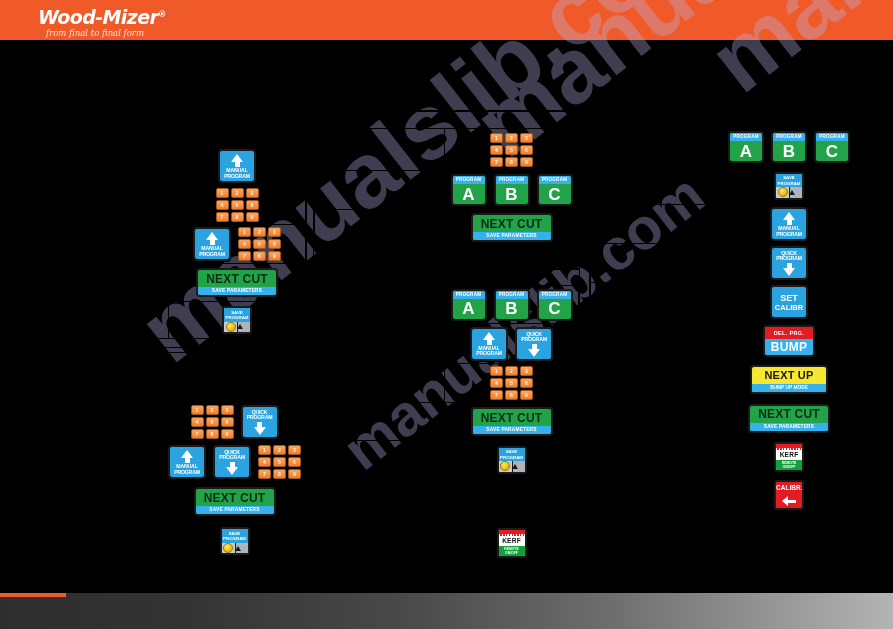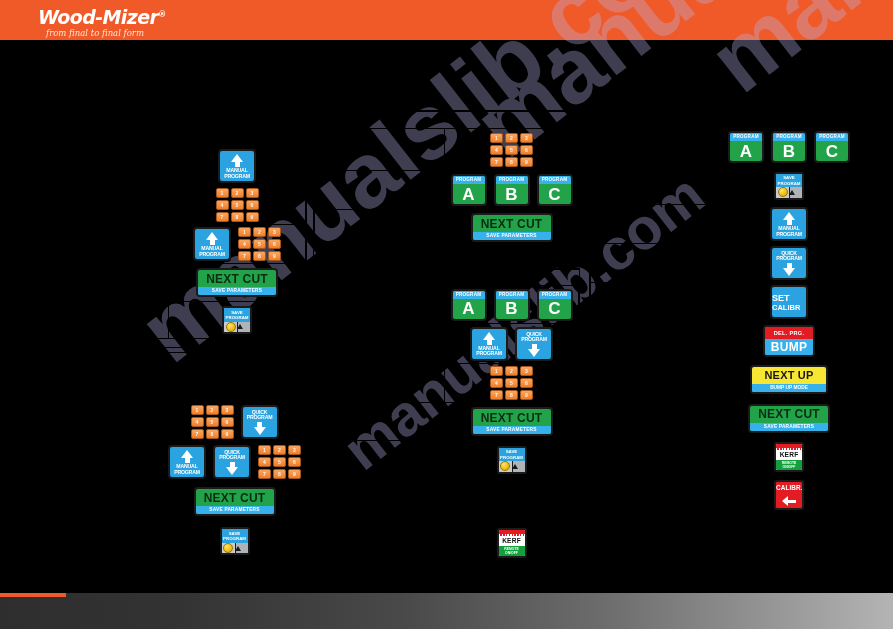--- a/index.html
+++ b/index.html
@@ -178,21 +178,21 @@
   }
   .k-save .slot { width: 50%; background: #b0b3b7; display:flex; align-items:center; justify-content:center;
                   border-left: 1px solid #1b1b1b; position: relative; }
   .k-save .slot .ar {
     width: 0; height: 0; border-left: 3px solid transparent; border-right: 3px solid transparent;
     border-bottom: 5px solid #1b1b1b; position: relative; left: -4px;
   }
 
   
   .k-seth { width: 38px; height: 34px; background: #2aa3e0; border: 2.2px solid #1b1b1b;
-            border-radius: 4px; display: flex; flex-direction: column; align-items: flex-start;
+            border-radius: 4px; display: flex; flex-direction: column; align-items: center;
             justify-content: center; }
   .k-seth .l1 { color: #ffffff; font-weight: bold; font-size: 9px; line-height: 10px;
                 font-family: "Liberation Sans", sans-serif; }
   .k-seth .l2 { color: #ffffff; font-weight: bold; font-size: 7.5px; line-height: 9px;
                 font-family: "Liberation Sans", sans-serif; }
 
   
   .k-exit { width: 52px; height: 32px; border: 2.2px solid #1b1b1b; border-radius: 4px;
             overflow: hidden; display: flex; flex-direction: column; background: #37b1ec; }
   .k-exit .top { background: #e31b23; color: #ffffff; font-size: 5.6px; font-weight: bold;

